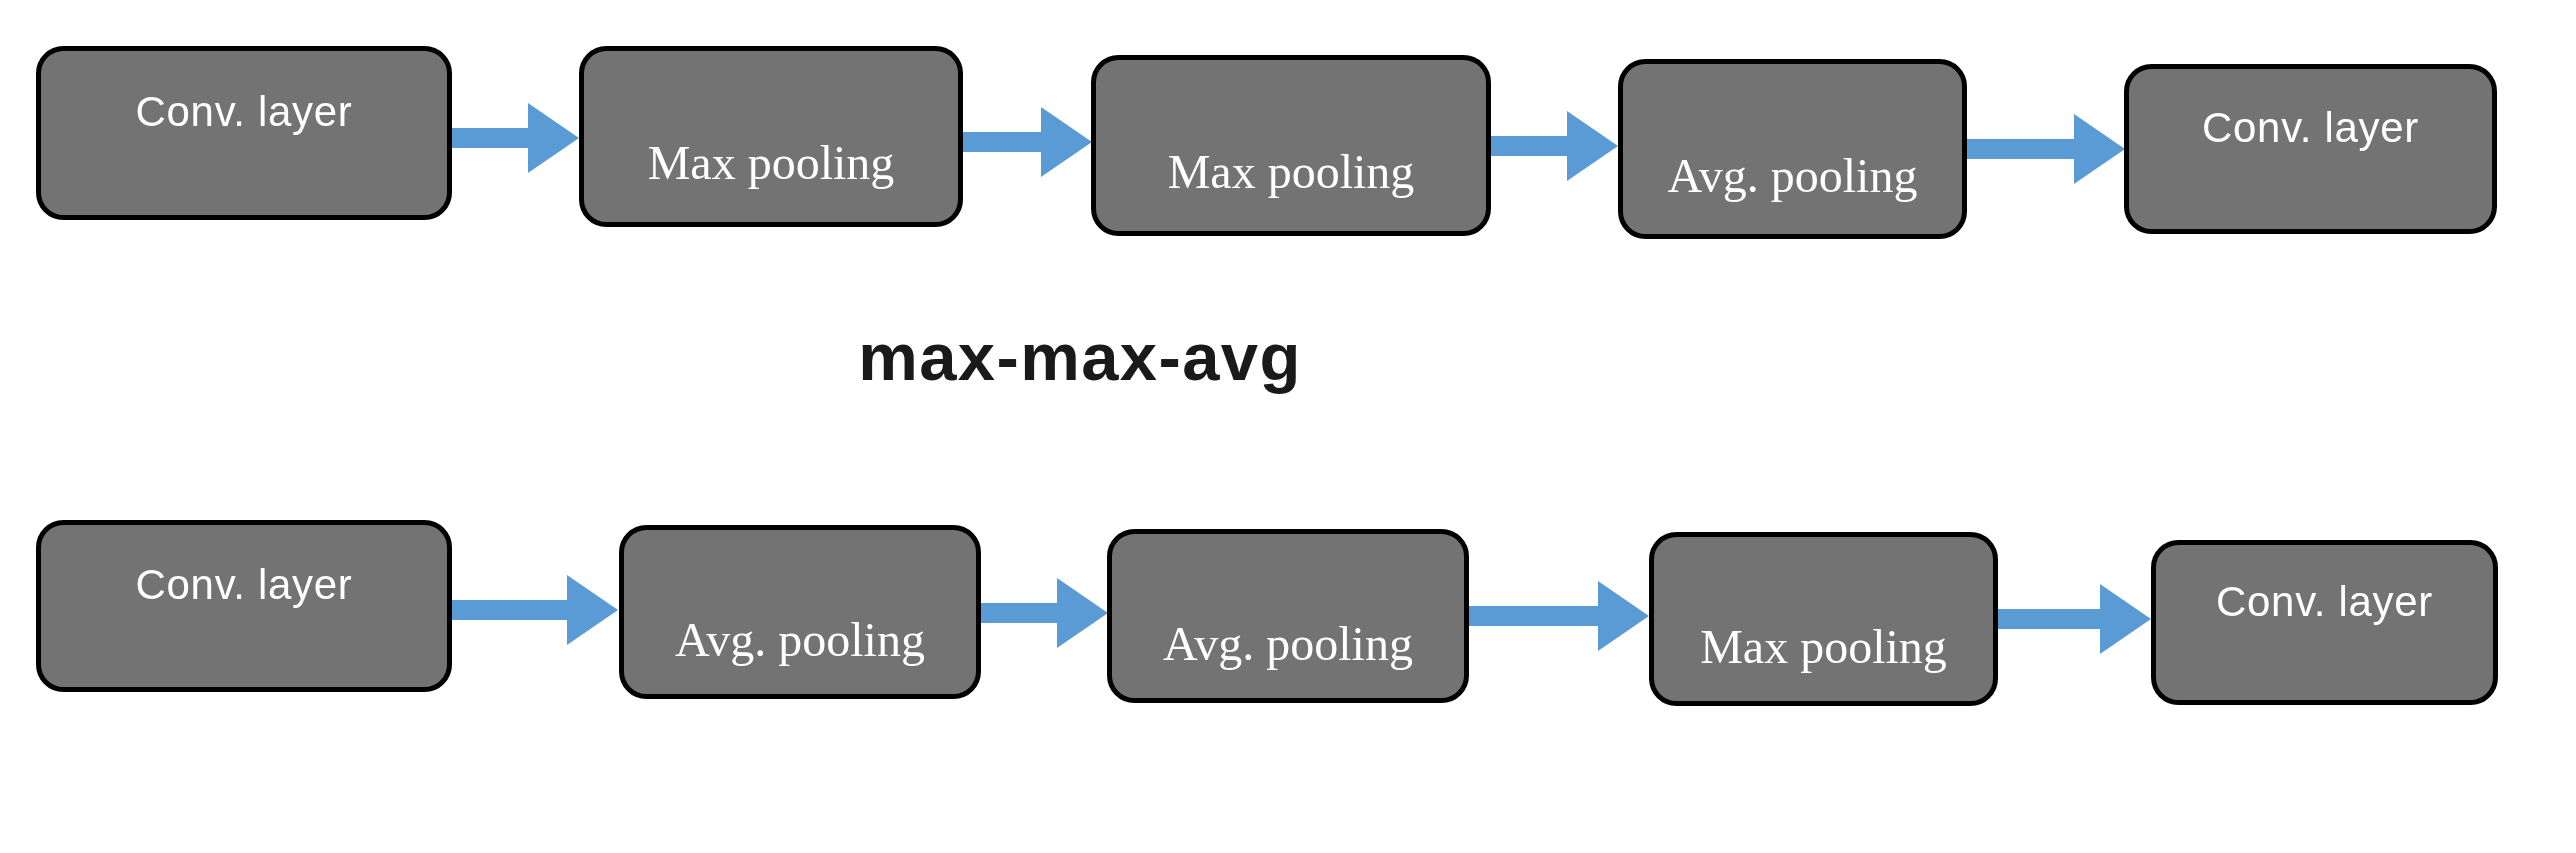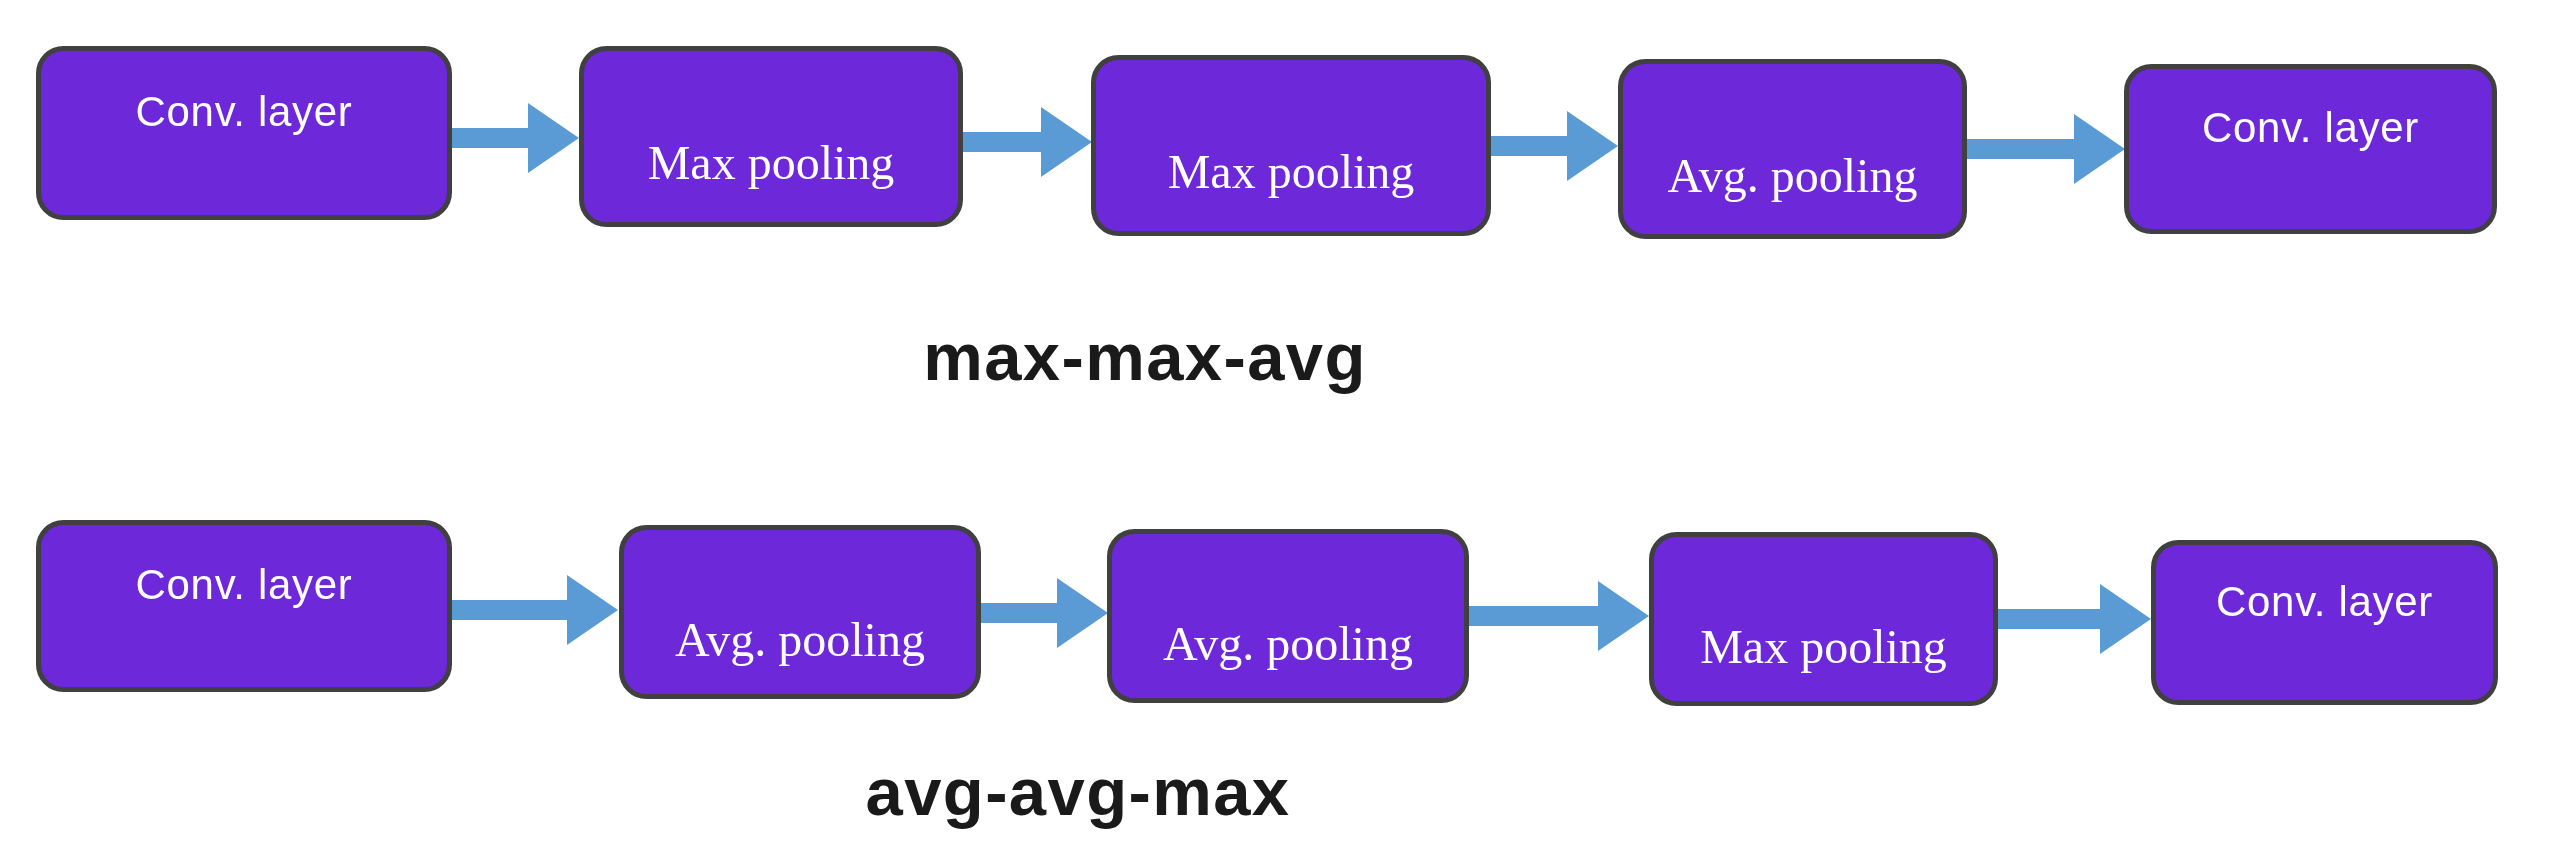--- a/index.html
+++ b/index.html
@@ -6,22 +6,22 @@
   .canvas {
     position: relative;
     width: 2576px;
     height: 853px;
     background: #ffffff;
     overflow: hidden;
     font-family: "Liberation Sans", sans-serif;
   }
   .box {
     position: absolute;
-    background: #6d28d9;
-    border: 5px solid #404040;
+    background: #737373;
+    border: 5px solid #000000;
     border-radius: 27.5px;
     box-sizing: border-box;
   }
   .box .label {
     position: absolute;
     left: 0; right: 0;
     top: 37%;
     transform: translateY(-50%);
     text-align: center;
     color: #ffffff;
@@ -100,21 +100,21 @@
     <div class="label">Avg. pooling</div>
   </div>
   <div class="arrow" style="left:1967px; top:114px; width:158px;">
     <div class="stem"></div>
     <div class="head"></div>
   </div>
   <div class="box sans" style="left:2124px; top:64px; width:373px; height:170px;">
     <div class="label">Conv. layer</div>
   </div>
 
-  <div class="caption" style="left:1145px; top:318px;text-align:center;">max-max-avg</div>
+  <div class="caption" style="left:1080px; top:318px;text-align:center;">max-max-avg</div>
 
   <div class="box sans" style="left:36px;   top:520px; width:416px; height:172px;">
     <div class="label">Conv. layer</div>
   </div>
   <div class="arrow" style="left:452px; top:575px; width:166px;">
     <div class="stem"></div>
     <div class="head"></div>
   </div>
   <div class="box serif" style="left:619px;  top:525px; width:362px; height:174px;">
     <div class="label">Avg. pooling</div>
@@ -134,16 +134,15 @@
     <div class="label">Max pooling</div>
   </div>
   <div class="arrow" style="left:1998px; top:584px; width:153px;">
     <div class="stem"></div>
     <div class="head"></div>
   </div>
   <div class="box sans" style="left:2151px; top:540px; width:347px; height:165px;">
     <div class="label">Conv. layer</div>
   </div>
 
-  <div class="caption" style="left:1078px; top:753px;">avg-avg-max</div>
 
 </div>
 
 
 </body></html>

